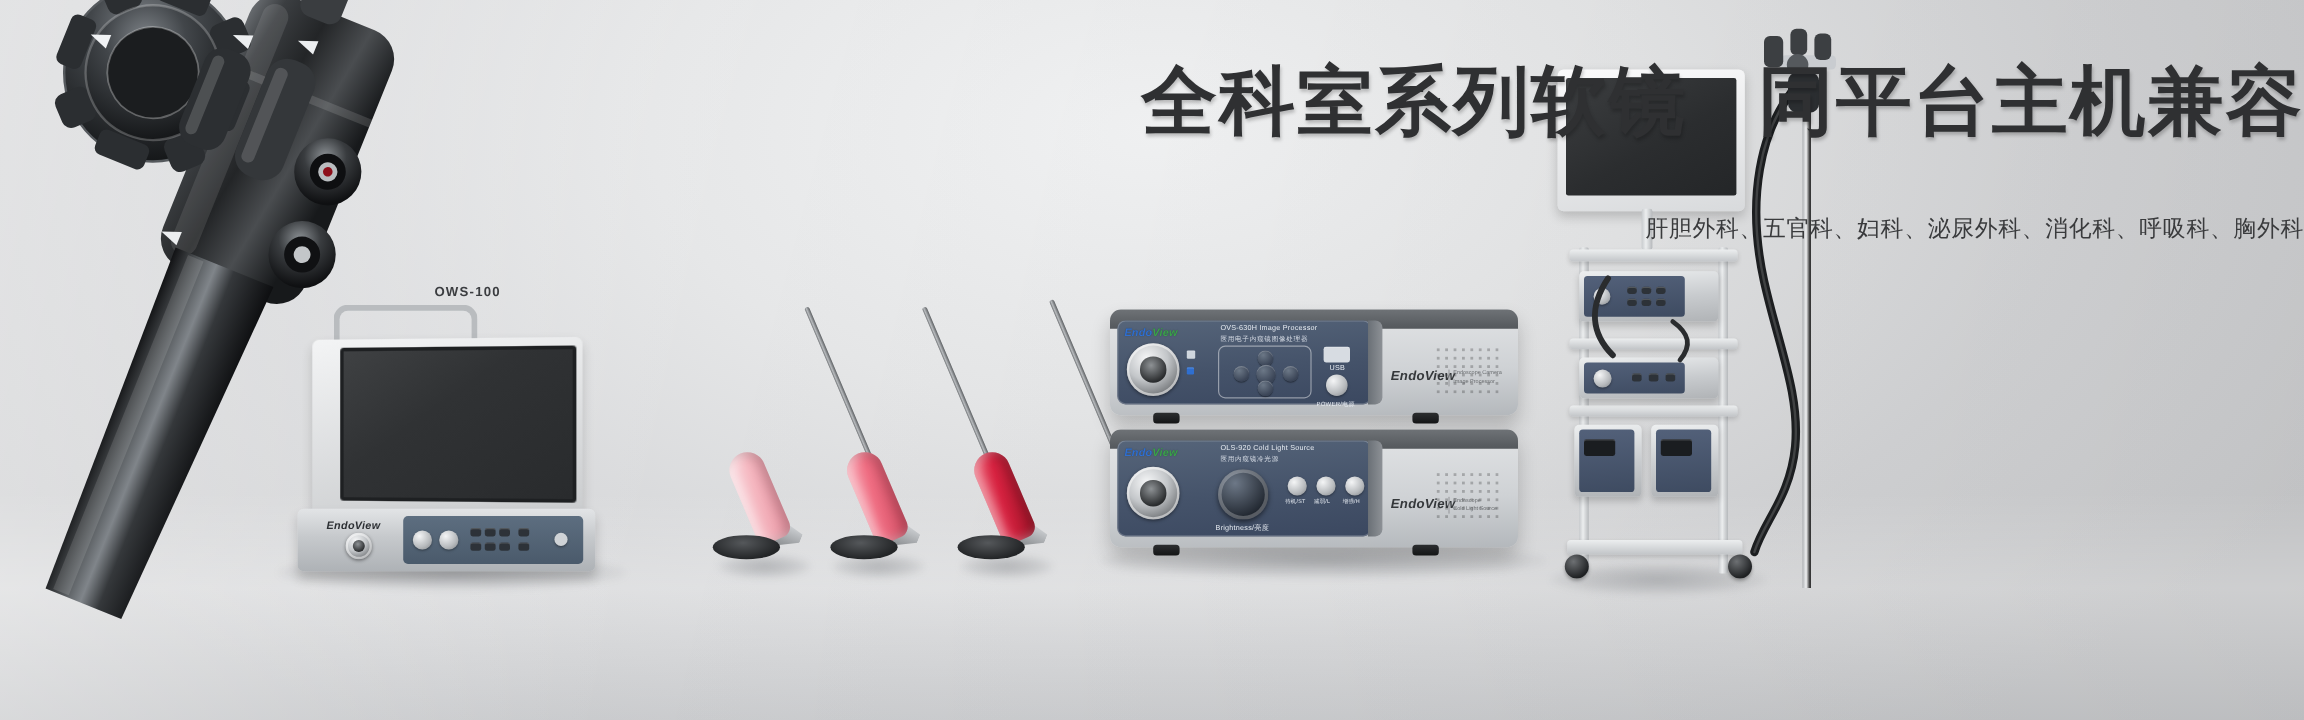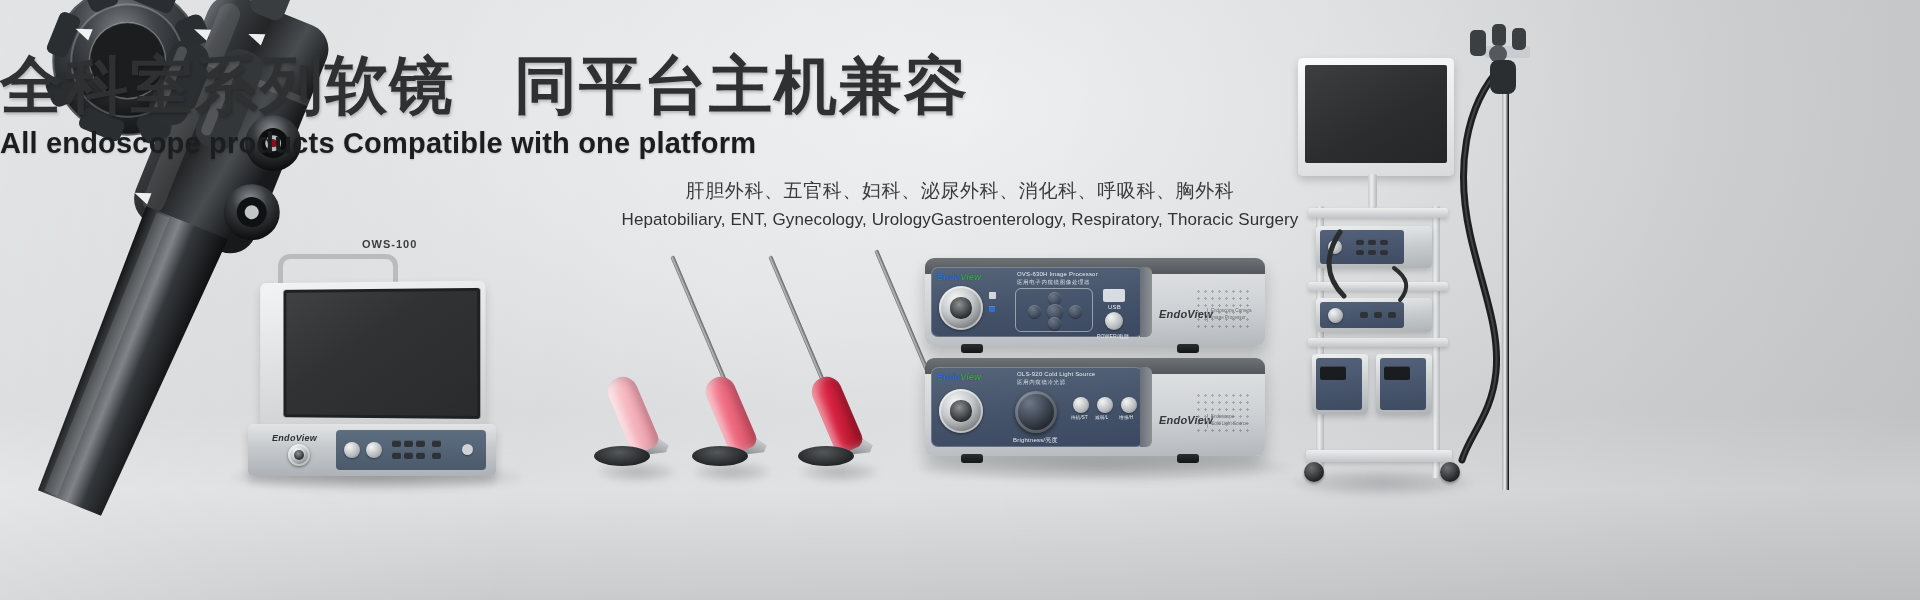--- a/index.html
+++ b/index.html
@@ -22,35 +22,35 @@
     background:linear-gradient(105deg, rgba(255,255,255,.40) 0%, rgba(255,255,255,0) 32%, rgba(0,0,0,.035) 72%, rgba(0,0,0,.06) 100%);
   }
   .floor{
     position:absolute; left:0; right:0; bottom:0; height:190px;
     background:linear-gradient(180deg, rgba(255,255,255,0) 0%, rgba(255,255,255,.25) 42%, rgba(190,192,195,.35) 100%);
     pointer-events:none;
   }
 
   
   .headline{
-    position:absolute; left:0; right:0; top:52px; text-align:left; z-index:40;
+    position:absolute; left:0; right:0; top:52px; text-align:right; z-index:40;
   }
   .h-cn{
     font-size:63px; font-weight:700; color:#2f3032; letter-spacing:2px;
     line-height:1.05; white-space:nowrap;
     text-shadow:1px 2px 3px rgba(0,0,0,.22);
   }
   .h-cn .sp{ display:inline-block; width:20px; }
   .h-en{
     margin-top:9px; font-size:29px; font-weight:700; color:#1c1d1f;
     letter-spacing:.2px; white-space:nowrap;
     text-shadow:0 1px 2px rgba(0,0,0,.16);
   }
   .sub{
-    position:absolute; left:0; right:0; top:178px; text-align:center; z-index:40;
+    position:absolute; left:0; right:0; top:178px; text-align:right; z-index:40;
   }
   .s-cn{ font-size:19px; color:#3a3b3d; letter-spacing:.6px; white-space:nowrap; }
   .s-en{ margin-top:6px; font-size:17px; color:#313234; letter-spacing:.1px; white-space:nowrap; }
 
   
   .scope{ position:absolute; left:-40px; top:-30px; width:420px; height:560px; z-index:30;}
 
   
   .shadow-el{
     position:absolute; border-radius:50%;
@@ -223,26 +223,24 @@
 <div class="banner">
 
   <div class="floor"></div>
 
   <div class="headline">
     <div class="h-cn">
       <span>全科室系列软镜</span>
       <span class="sp"></span>
       <span>同平台主机兼容</span>
     </div>
-    <div class="h-en">All endoscope products Compatible with one platform</div>
   </div>
 
   <div class="sub">
     <div class="s-cn">肝胆外科、五官科、妇科、泌尿外科、消化科、呼吸科、胸外科</div>
-    <div class="s-en">Hepatobiliary, ENT, Gynecology, UrologyGastroenterology, Respiratory, Thoracic Surgery</div>
   </div>
 
   <div class="scope">
     <svg width="420" height="560" viewBox="0 0 420 560">
       <defs>
         <linearGradient id="bodyG" x1="0" y1="0" x2="1" y2="0.3">
           <stop offset="0%" stop-color="#6e7276"></stop>
           <stop offset="18%" stop-color="#3b3e41"></stop>
           <stop offset="45%" stop-color="#232527"></stop>
           <stop offset="72%" stop-color="#4a4d50"></stop>

